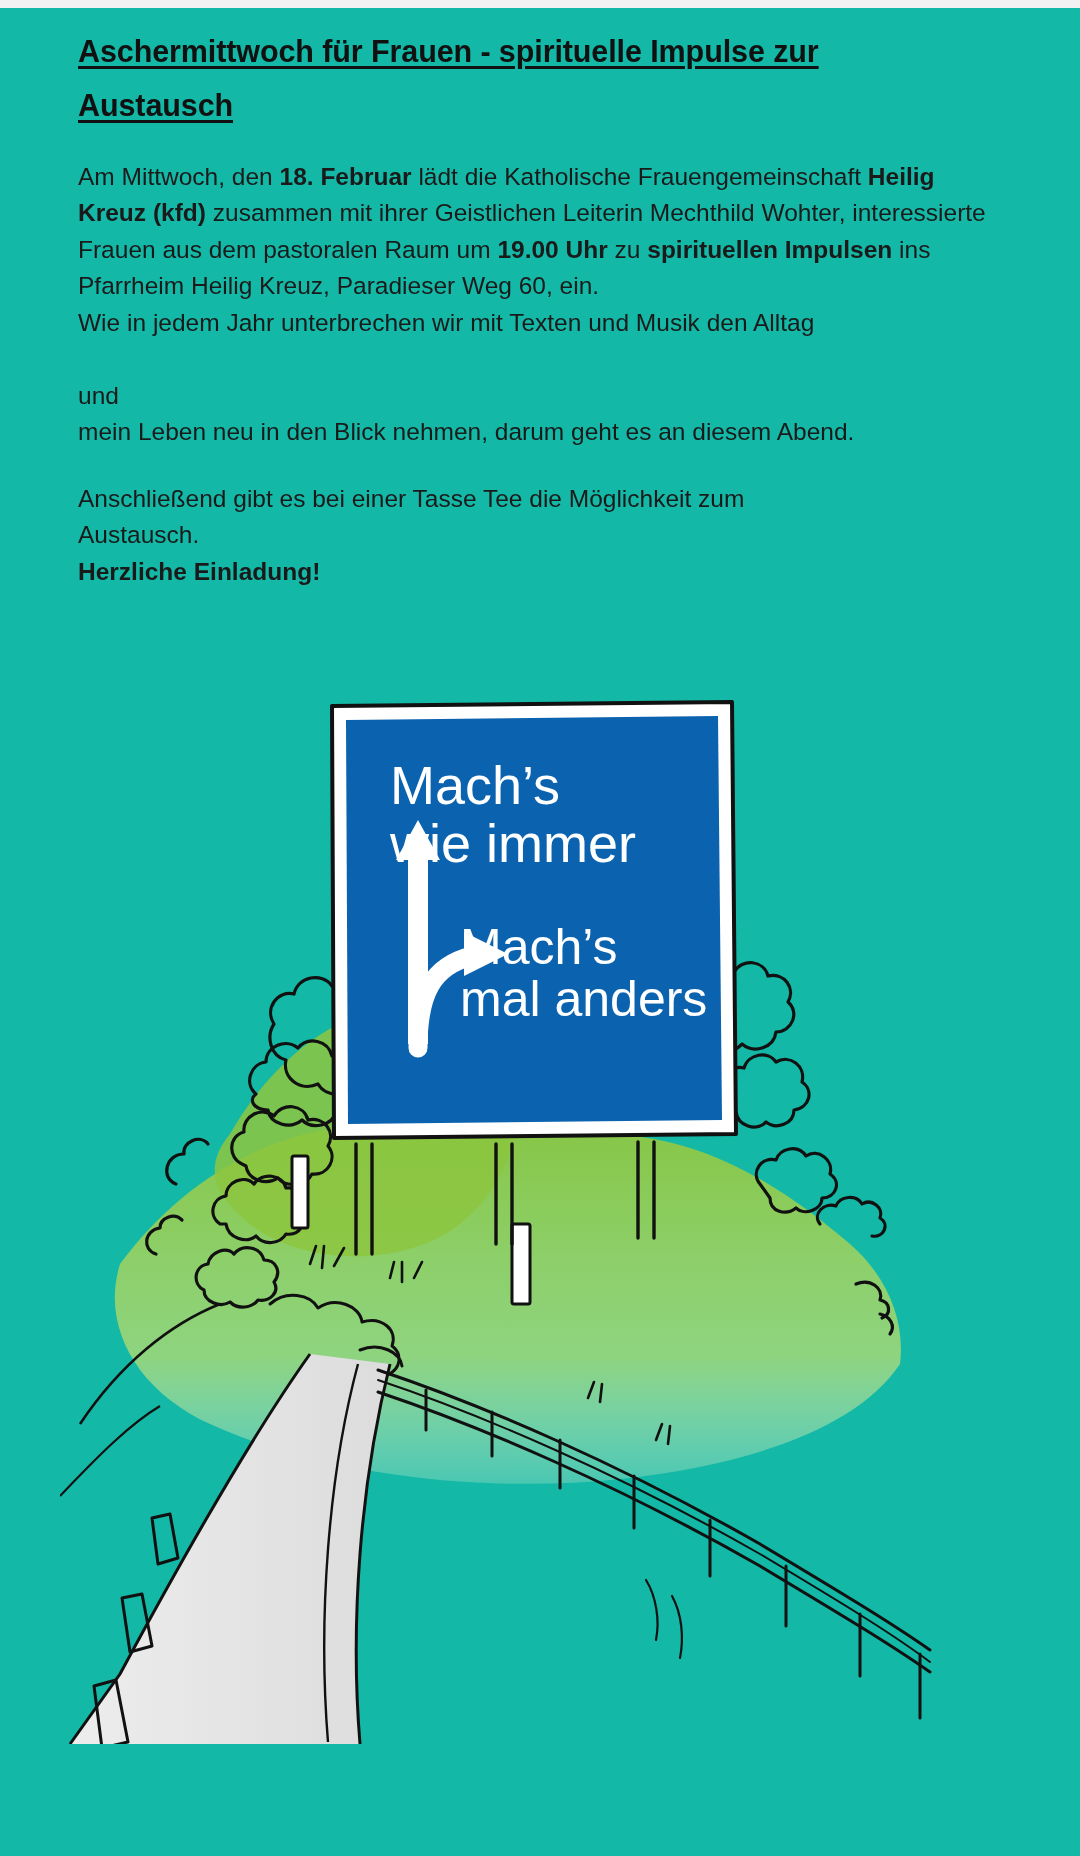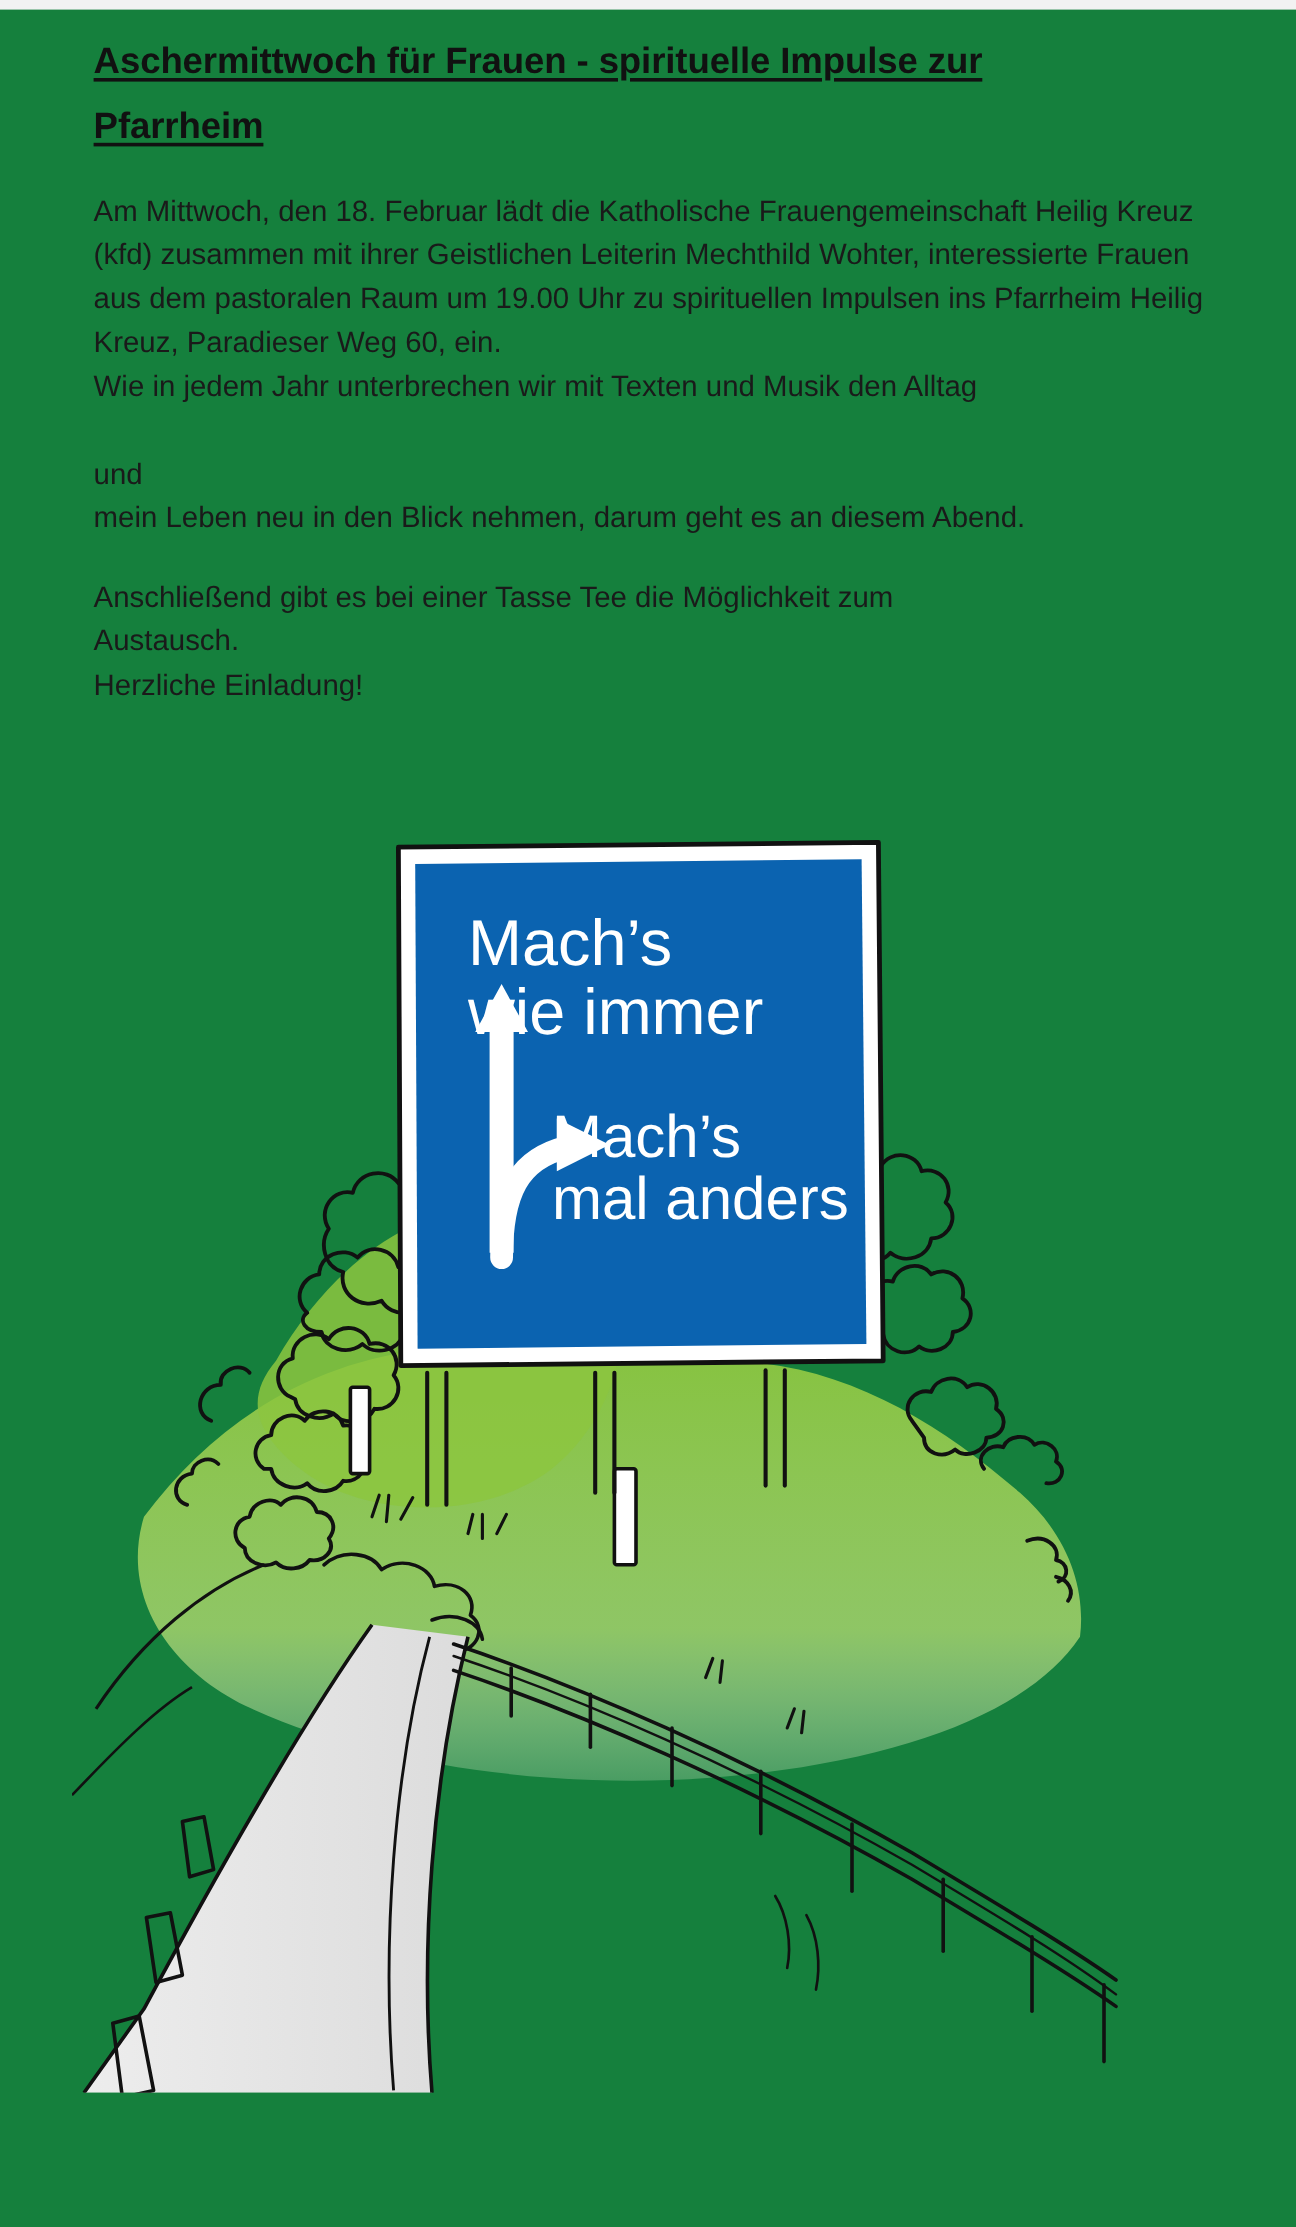--- a/index.html
+++ b/index.html
@@ -11,21 +11,21 @@
     width: 1080px;
     height: 1856px;
     font-family: "Liberation Sans", sans-serif;
     color: #1a1a1a;
     overflow: hidden;
   }
   .page {
     position: relative;
     width: 1080px;
     height: 1856px;
-    background: #15803d;
+    background: #14b8a6;
     box-sizing: border-box;
   }
   .top-rule {
     position: absolute;
     top: 0;
     left: 0;
     width: 1080px;
     height: 8px;
     background: #f2f2f2;
   }
@@ -55,21 +55,21 @@
   .para {
     margin: 0 0 0 0;
   }
   .para + .para {
     margin-top: 0;
   }
   .gap {
     height: 30px;
   }
   b {
-    font-weight: normal;
+    font-weight: bold;
   }
   
   .illustration {
     position: absolute;
     top: 664px;
     left: 60px;
     width: 900px;
     height: 1080px;
   }
   .illustration svg {
@@ -87,21 +87,21 @@
 <body>
 
 <div class="page">
 
   <div class="top-rule"></div>
 
   <div class="content">
 
     <h1 class="doc-title">
       <span>Aschermittwoch für Frauen - spirituelle Impulse zur</span><br>
-      <span>Pfarrheim</span>
+      <span>Austausch</span>
     </h1>
 
     <div class="body-text">
 
       <p class="para"><span>Am Mittwoch, den </span><b>18. Februar</b><span> lädt die Katholische Frauengemeinschaft </span><b>Heilig Kreuz  (kfd)</b><span> zusammen mit ihrer Geistlichen Leiterin Mechthild Wohter,  interessierte Frauen  aus dem pastoralen Raum um </span><b>19.00 Uhr</b><span> zu </span><b>spirituellen Impulsen</b><span> ins Pfarrheim Heilig Kreuz, Paradieser Weg 60,  ein.</span></p>
 
       <p class="para">
         <span>Wie in jedem Jahr unterbrechen wir mit Texten und Musik den Alltag</span><br>
         <br>
         <span>und</span><br>

